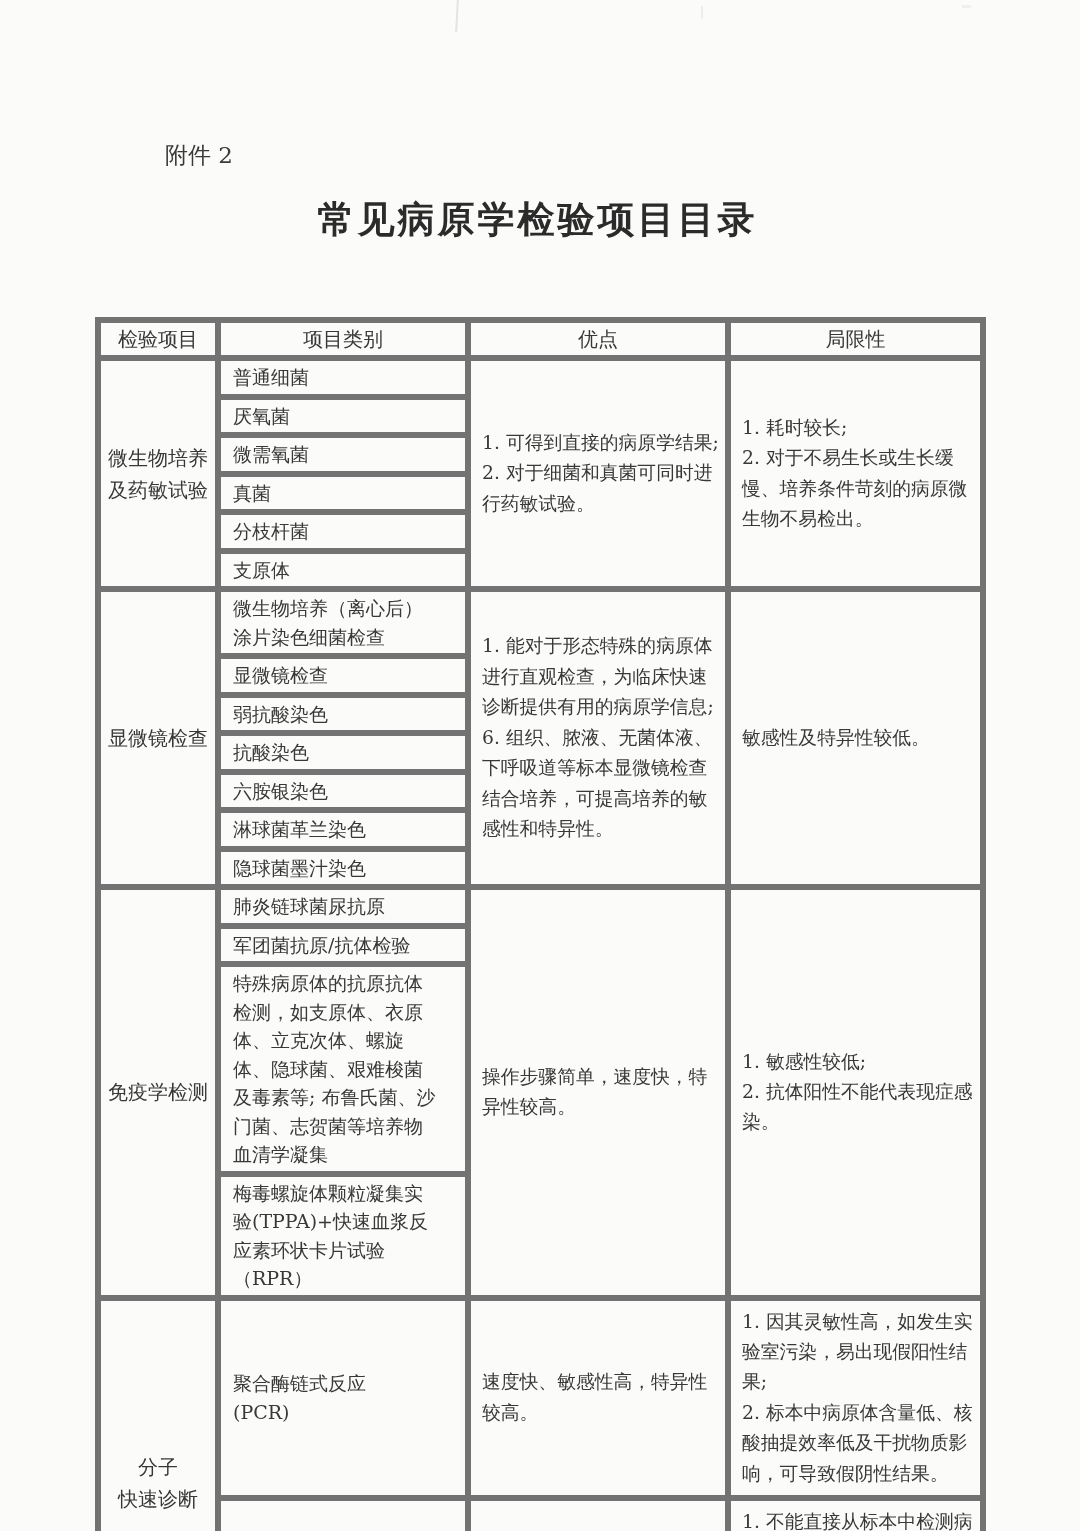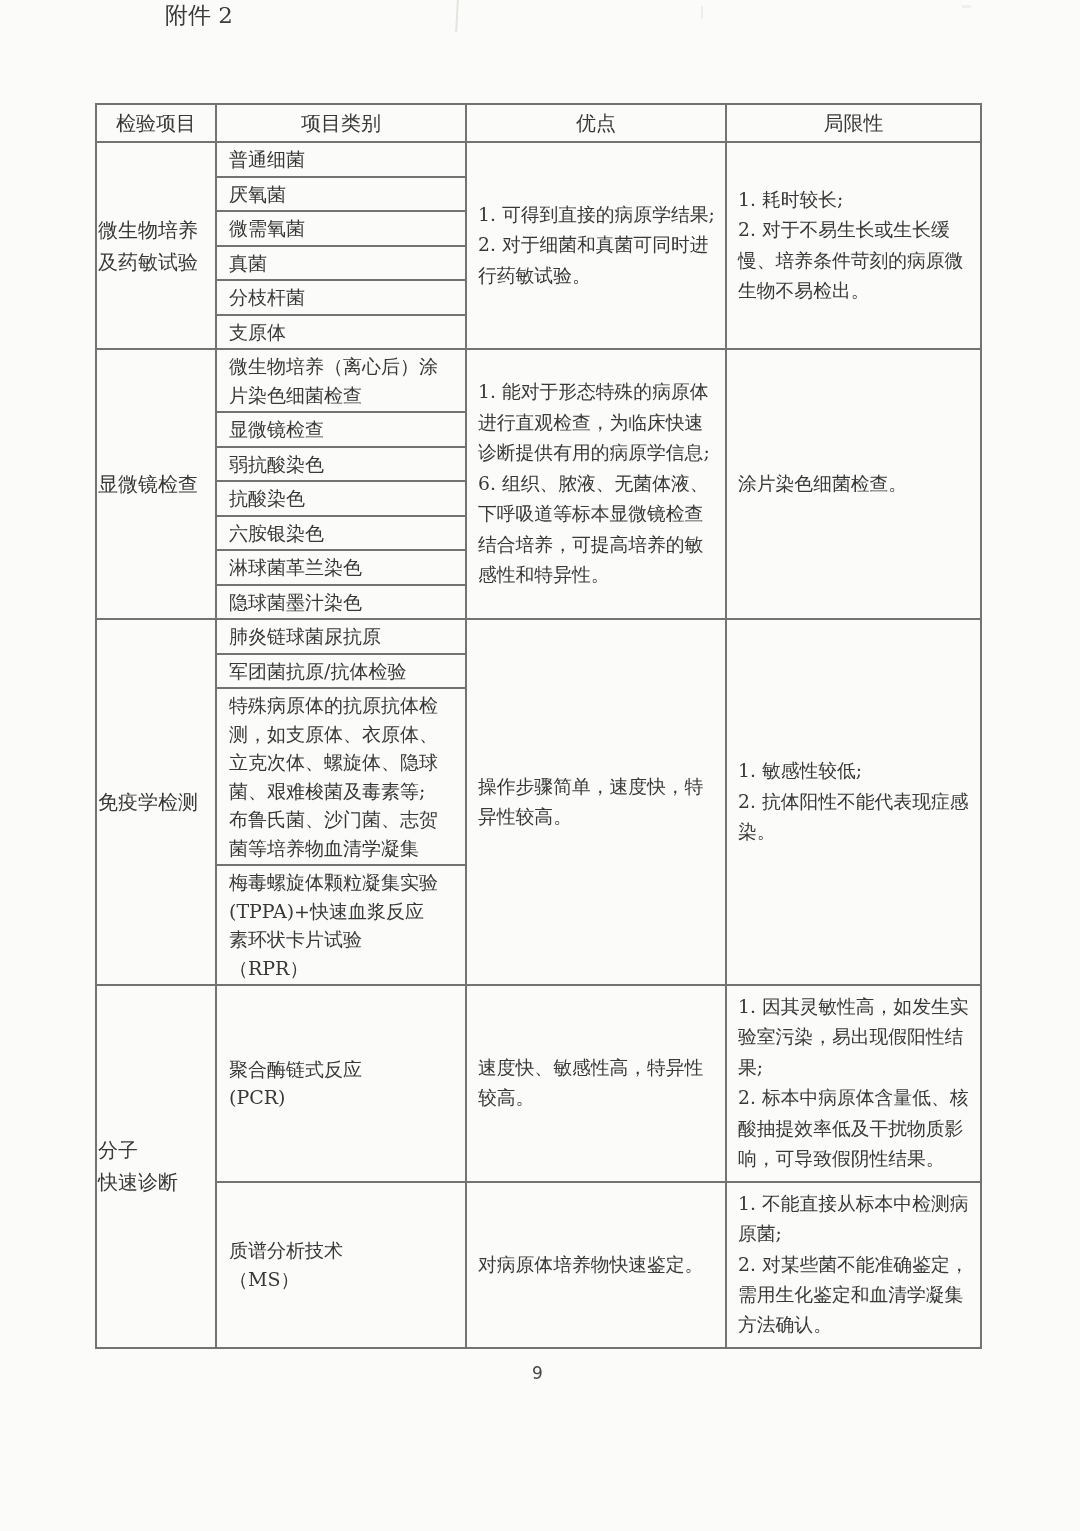--- a/index.html
+++ b/index.html
@@ -9,20 +9,21 @@
     font-family:"DejaVu Serif","Liberation Serif",serif;
     color:#333;
     position:relative;
     overflow:hidden;
   }
   .artifact{position:absolute;background:#e4e4e0;}
   .artifact.a1{left:456px;top:0;width:2px;height:32px;transform:rotate(3deg);}
   .artifact.a2{left:701px;top:6px;width:2px;height:13px;opacity:.6;}
   .artifact.a3{left:962px;top:5px;width:9px;height:3px;opacity:.5;}
   .attachment{
+    padding-top:140px;
     margin-left:165px;
     font-size:23px;
     color:#3a3a3a;
     white-space:pre-line;
   }
   .content{width:885px;margin-left:95px;}
   .doc-title{
     margin:24px 0 0 0;
     text-align:center;
     font-size:37px;
@@ -31,34 +32,34 @@
     color:#2b2b2b;
     white-space:pre-line;
   }
   table.catalog{
     margin-top:72px;
     border-collapse:collapse;
     table-layout:fixed;
     width:885px;
   }
   table.catalog td,table.catalog th{
-    border:2px solid #737373;
+    border:6px solid #737373;
     color:#383838;
     vertical-align:middle;
     box-sizing:border-box;
     overflow:hidden;
   }
   th.hdr{
     font-size:20px;
     font-weight:normal;
     text-align:center;
     color:#343434;
   }
   td.sec-name{
-    text-align:left;
+    text-align:center;
     font-size:20px;
     line-height:1.6;
     white-space:pre-line;
   }
   td.cat{
     text-align:left;
     font-size:19px;
     line-height:1.5;
     padding:2px 24px 2px 12px;
     white-space:pre-line;
@@ -90,20 +91,21 @@
 </head>
 <body>
 
 <div class="artifact a1"></div>
 <div class="artifact a2"></div>
 <div class="artifact a3"></div>
 
 <div class="attachment">附件 2</div>
 
 <div class="content">
+  <h1 class="doc-title">常见病原学检验项目目录</h1>
 
   <table class="catalog">
     <colgroup>
       <col style="width:120px">
       <col style="width:250px">
       <col style="width:260px">
       <col style="width:255px">
     </colgroup>
     <tbody>
       <tr class="rh38">
@@ -136,21 +138,21 @@
         </tr>
       <tr class="rh29">
           <td class="cat">支原体</td>
         </tr>
 
       <tr class="rh60">
         <td class="sec-name" rowspan="7">显微镜检查</td>
         <td class="cat">微生物培养（离心后）涂片染色细菌检查</td>
         <td class="para" rowspan="7">1. 能对于形态特殊的病原体进行直观检查，为临床快速诊断提供有用的病原学信息;
 6. 组织、脓液、无菌体液、下呼吸道等标本显微镜检查结合培养，可提高培养的敏感性和特异性。</td>
-        <td class="para" rowspan="7">涂片染色细菌检查。</td>
+        <td class="para" rowspan="7">敏感性及特异性较低。</td>
       </tr>
       <tr class="rh31">
           <td class="cat">显微镜检查</td>
         </tr>
       <tr class="rh31">
           <td class="cat">弱抗酸染色</td>
         </tr>
       <tr class="rh31">
           <td class="cat">抗酸染色</td>
         </tr>

